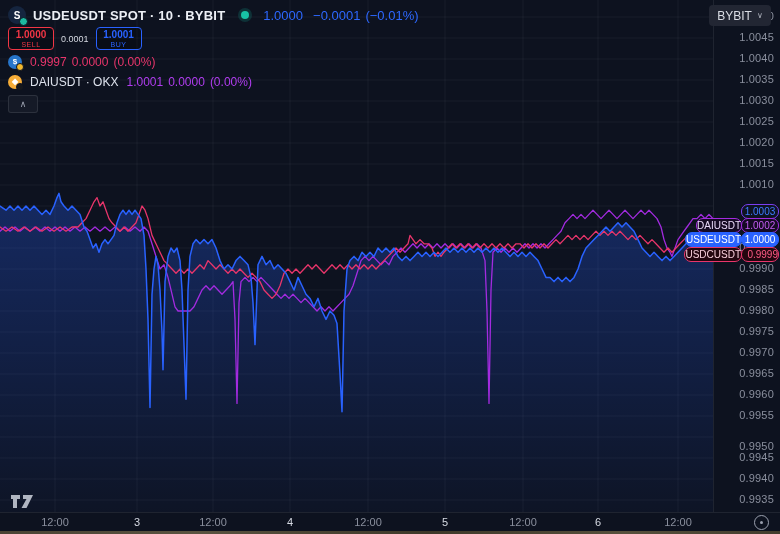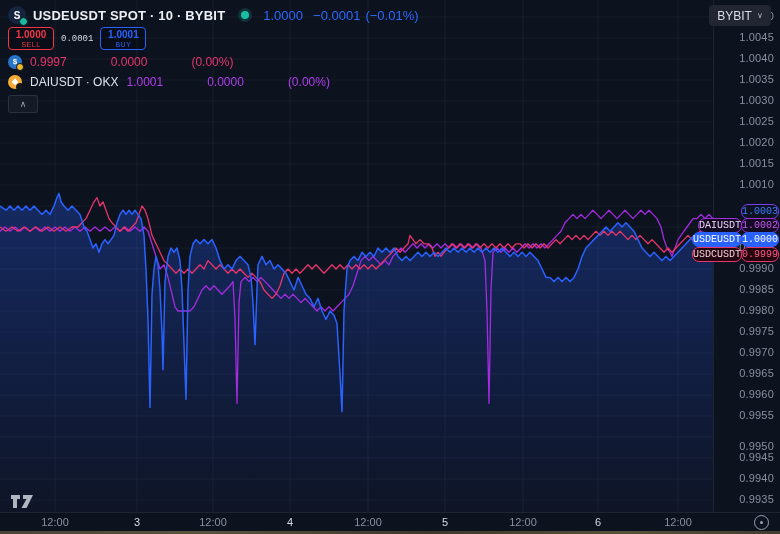--- a/index.html
+++ b/index.html
@@ -6,21 +6,21 @@
   body{width:780px;height:534px;overflow:hidden;font-family:"Liberation Sans",sans-serif;
        -webkit-font-smoothing:antialiased;}
   .app{position:relative;width:780px;height:534px;background:#0d121f;overflow:hidden;}
   #plot-svg{position:absolute;left:0;top:0;z-index:1;}
   
   .price-axis{position:absolute;top:0;right:0;width:66px;height:512px;z-index:2;
               border-left:1px solid rgba(255,255,255,0.08);background:#0d121f;}
   .price-label{position:absolute;right:6px;font-size:11px;color:#8a8f9d;letter-spacing:.2px;}
   
   .badge{position:absolute;z-index:3;font-size:10px;line-height:11px;padding:1px 0;
-         border-radius:7px;white-space:nowrap;font-family:Liberation Mono, monospace;}
+         border-radius:7px;white-space:nowrap;}
   .badge-val{right:1px;width:36px;text-align:center;}
   .badge-name{right:38px;text-align:center;}
   .badge-ask{background:#0e1322;border:1px solid #7a3ff2;color:#3d7bff;}
   .badge-purple{background:#150a23;border:1px solid #a32be0;color:#c45cf2;}
   .badge-purple.badge-name{color:#e8d8f8;}
   .badge-blue{background:#2962ff;border:1px solid #2962ff;color:#fff;}
   .badge-pink{background:#23060f;border:1px solid #e9356b;color:#ff5c86;}
   .badge-pink.badge-name{color:#f6cdda;}
   
   .time-axis{position:absolute;left:0;top:512px;width:780px;height:19px;z-index:2;
@@ -42,32 +42,32 @@
   .quote .q-last{margin-right:10px;}
   .quote .q-chg{margin-right:5px;}
   .btn-row{display:flex;align-items:center;margin-top:3px;height:21px;}
   .trade-btn{width:44px;height:21px;border-radius:4px;background:rgba(0,0,0,0.25);
              display:flex;flex-direction:column;align-items:center;justify-content:center;
              line-height:1;cursor:pointer;}
   .trade-btn .p{font-size:10px;font-weight:bold;}
   .trade-btn .l{font-size:7px;margin-top:1px;letter-spacing:.5px;}
   .sell-btn{border:1px solid #f23645;color:#f23645;}
   .buy-btn{border:1px solid #2962ff;color:#2962ff;}
-  .spread{font-size:9px;color:#d4d8e0;margin:0 7px;font-family:Liberation Mono, monospace;}
+  .spread{font-size:9px;color:#d4d8e0;margin:0 7px;}
   .cmp-row{display:flex;align-items:center;margin-top:5px;height:15px;font-size:12px;}
   .cmp-icon{width:14px;height:14px;border-radius:50%;color:#fff;font-size:8px;font-weight:bold;
             display:flex;align-items:center;justify-content:center;position:relative;margin-right:8px;}
   .cmp-icon.usdc{background:#2775ca;}
   .cmp-icon.usdc::after{content:"";position:absolute;right:-2px;bottom:-2px;width:6px;height:6px;
             border-radius:50%;background:#f3ba2f;border:1px solid #0d121f;}
   .cmp-icon.dai{background:#f5ac37;}
   .cmp-icon.dai::after{content:"";position:absolute;right:-2px;bottom:-2px;width:6px;height:6px;
             border-radius:50%;background:#16181d;border:1px solid #0d121f;}
   .cmp-name{color:#dde2ec;margin-right:8px;}
-  .cmp-vals{display:flex;gap:39px;}
+  .cmp-vals{display:flex;}
   .cmp-vals span{margin-right:5px;}
   .cmp-pink{color:#e9356b;}
   .cmp-purple{color:#b13df0;}
   .chevron-btn{margin-top:6px;width:28px;height:16px;background:#151a27;
                border:1px solid rgba(255,255,255,0.10);border-radius:3px;color:#9aa0ae;
                font-size:9px;display:flex;align-items:center;justify-content:center;cursor:pointer;}
   
   .currency-btn{position:absolute;top:5px;right:9px;width:62px;height:21px;z-index:5;
                 background:#222633;border-radius:4px;color:#dadde5;font-size:12px;
                 display:flex;align-items:center;justify-content:center;cursor:pointer;}

